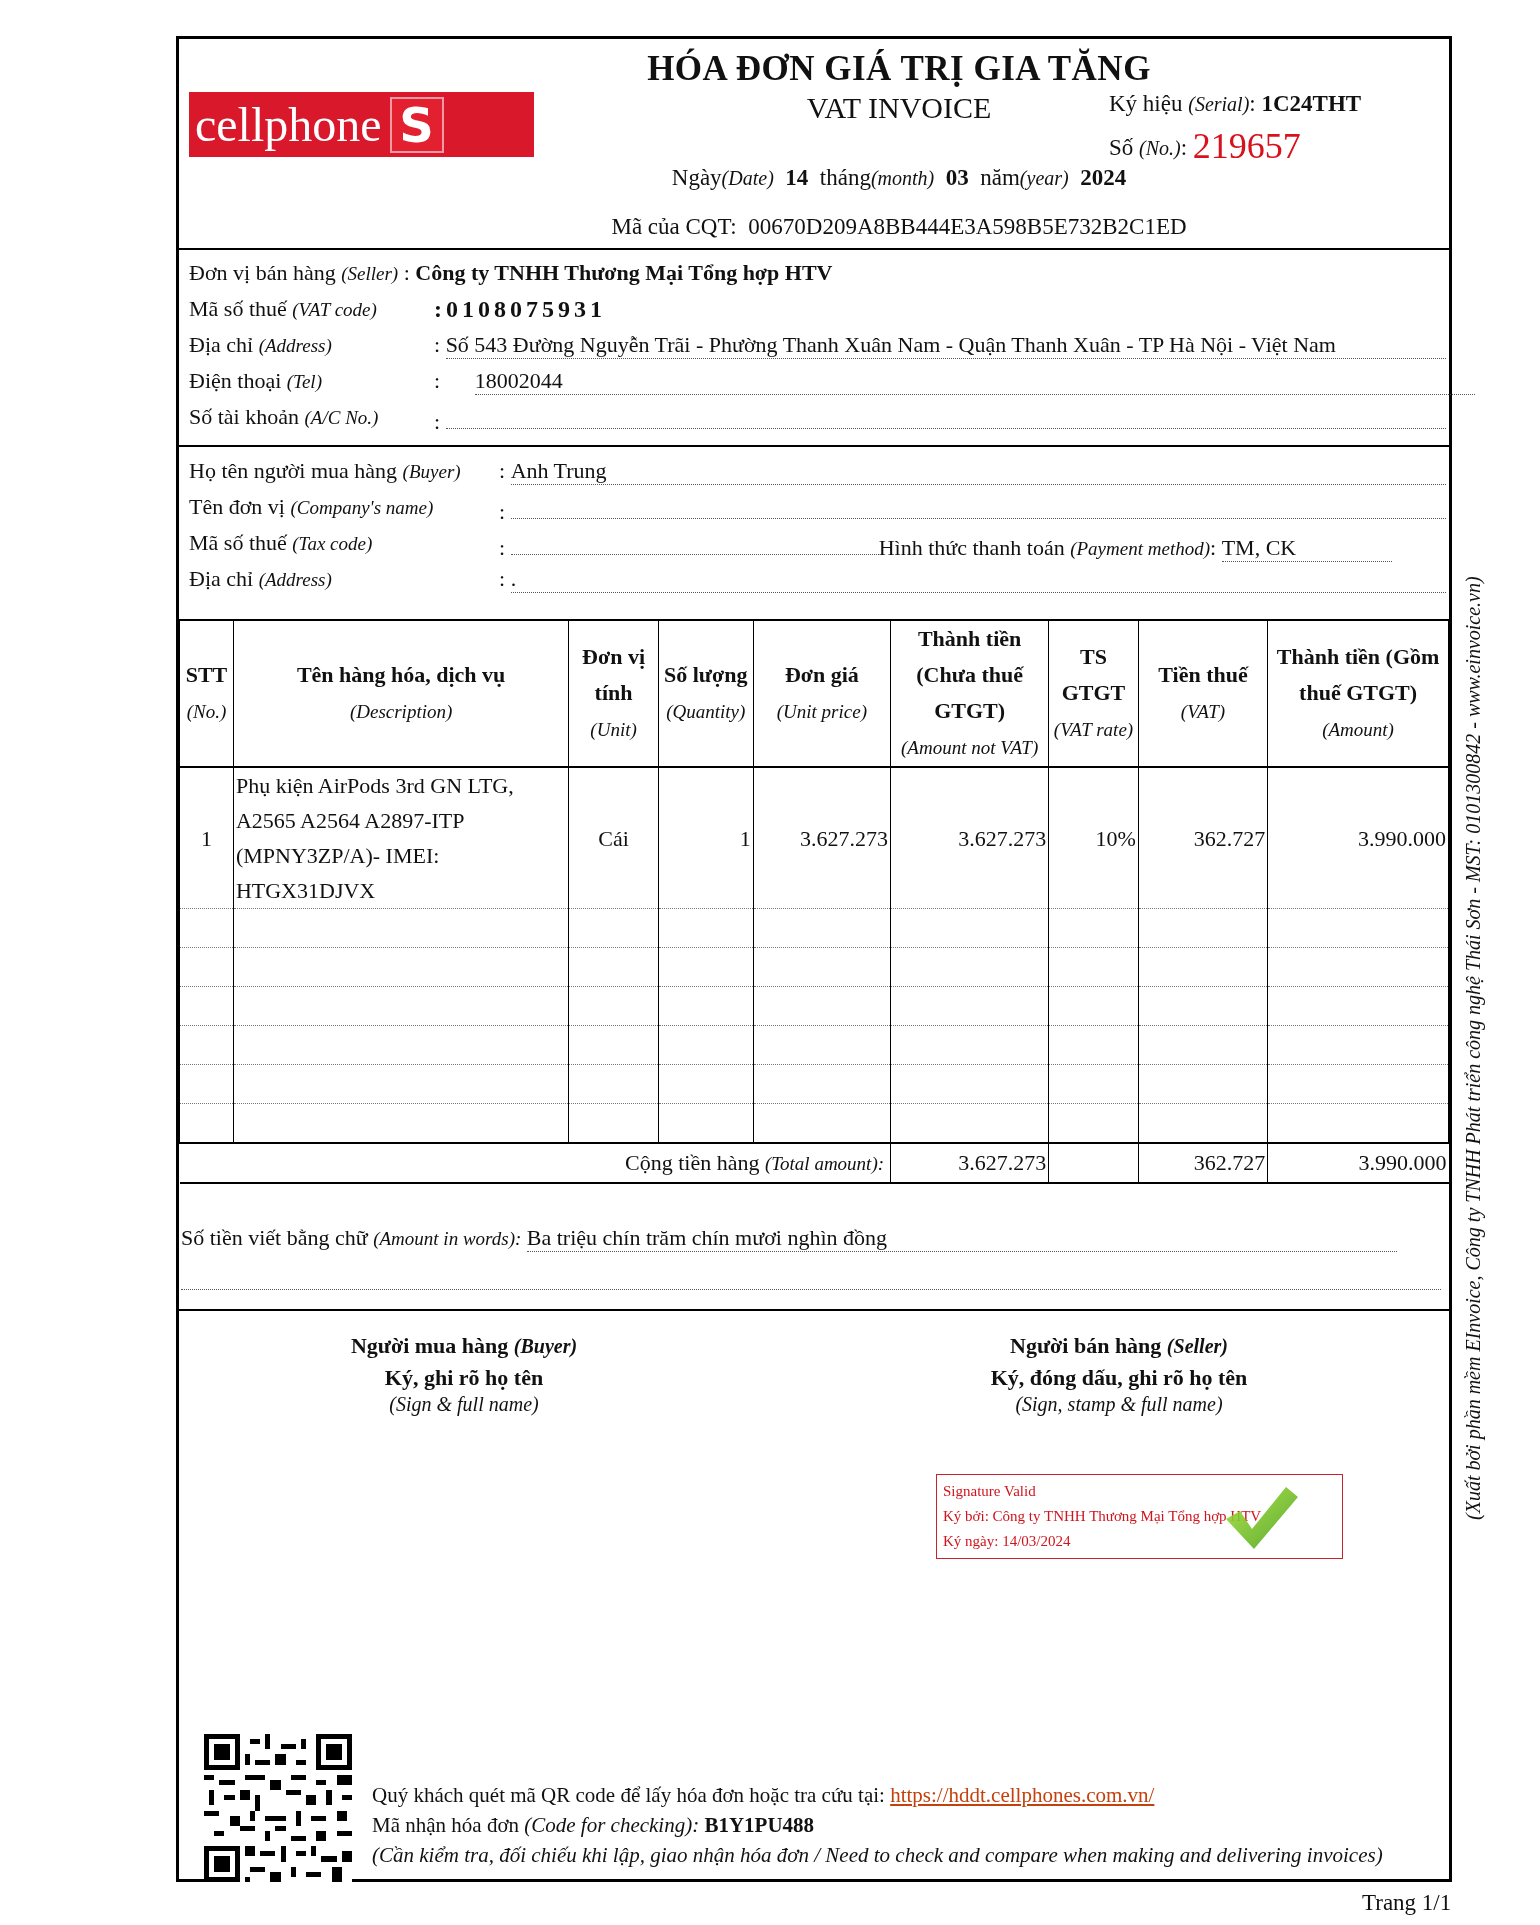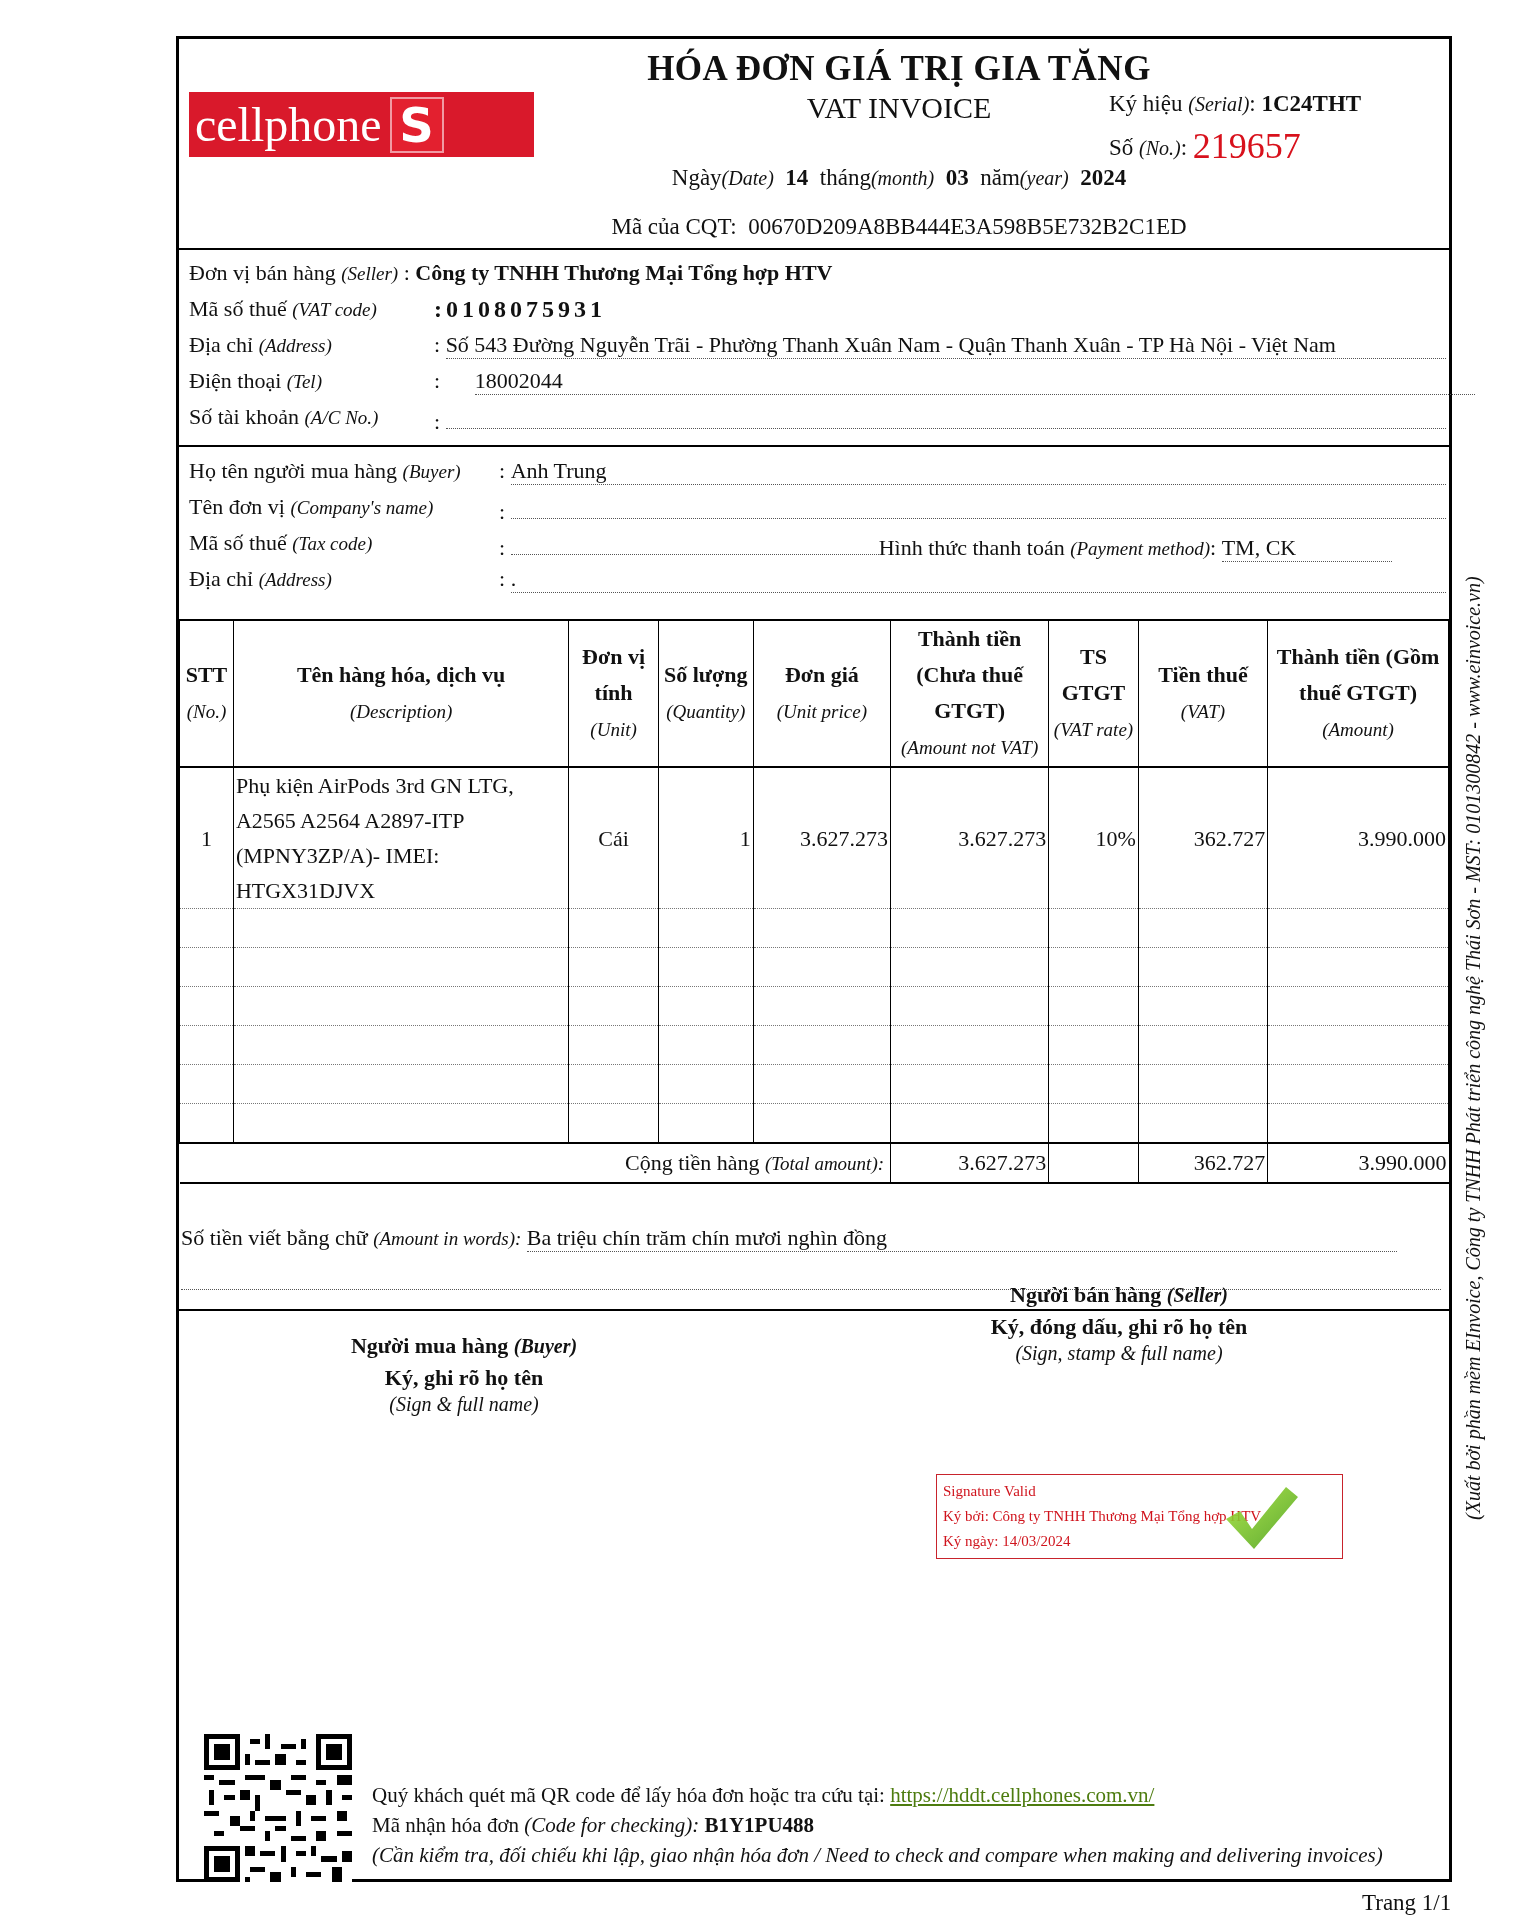--- a/index.html
+++ b/index.html
@@ -31,21 +31,21 @@
   table.items tr.total td{border-top:2px solid #000;border-bottom:2px solid #000;height:38px;}
   .r{text-align:right;}
   .c{text-align:center;}
   .sig{position:absolute;text-align:center;font-size:22px;}
   .sig .b{font-weight:bold;}
   .sig i{font-size:20px;}
   .stamp{position:absolute;left:757px;top:1435px;width:407px;height:85px;border:1.5px solid #c8232c;color:#d0141d;font-size:15px;padding:4px 6px;box-sizing:border-box;line-height:25px;}
   .check{position:absolute;right:40px;top:10px;}
   .qr{position:absolute;left:25px;top:1695px;width:148px;height:148px;}
   .foot{position:absolute;left:193px;font-size:21px;white-space:nowrap;}
-  .foot a{color:#4d7c0f;text-decoration:underline;}
+  .foot a{color:#c2410c;text-decoration:underline;}
   .vert{position:absolute;left:1462px;top:1520px;transform-origin:0 0;transform:rotate(-90deg);font-style:italic;font-size:20px;white-space:nowrap;}
   .trang{position:absolute;left:1362px;top:1890px;font-size:23px;}
 </style>
 </head>
 <body>
 
 <div class="page">
 
   <div class="logo">
     <span class="logo-text">cellphone</span>
@@ -230,21 +230,21 @@
     <span>Số tiền viết bằng chữ</span> <i>(Amount in words):</i> <span style="border-bottom:1px dotted #555;display:inline-block;width:870px;">Ba triệu chín trăm chín mươi nghìn đồng</span>
   </div>
   <div class="dots" style="left:2px;right:8px;top:1250px;"></div>
   <div class="hline" style="top:1270px"></div>
 
   <div class="sig" style="left:140px;width:290px;top:1294px;">
     <div class="b"><span>Người mua hàng</span> <i>(Buyer)</i></div>
     <div class="b" style="margin-top:6px">Ký, ghi rõ họ tên</div>
     <div><i>(Sign &amp; full name)</i></div>
   </div>
-  <div class="sig" style="left:745px;width:390px;top:1243px;">
+  <div class="sig" style="left:745px;width:390px;top:1294px;">
     <div class="b"><span>Người bán hàng</span> <i>(Seller)</i></div>
     <div class="b" style="margin-top:6px">Ký, đóng dấu, ghi rõ họ tên</div>
     <div><i>(Sign, stamp &amp; full name)</i></div>
   </div>
 
   <div class="stamp">
     <div>Signature Valid</div>
     <div>Ký bởi: Công ty TNHH Thương Mại Tổng hợp HTV</div>
     <div>Ký ngày: 14/03/2024</div>
     <svg class="check" width="80" height="66" viewBox="0 0 80 66">

